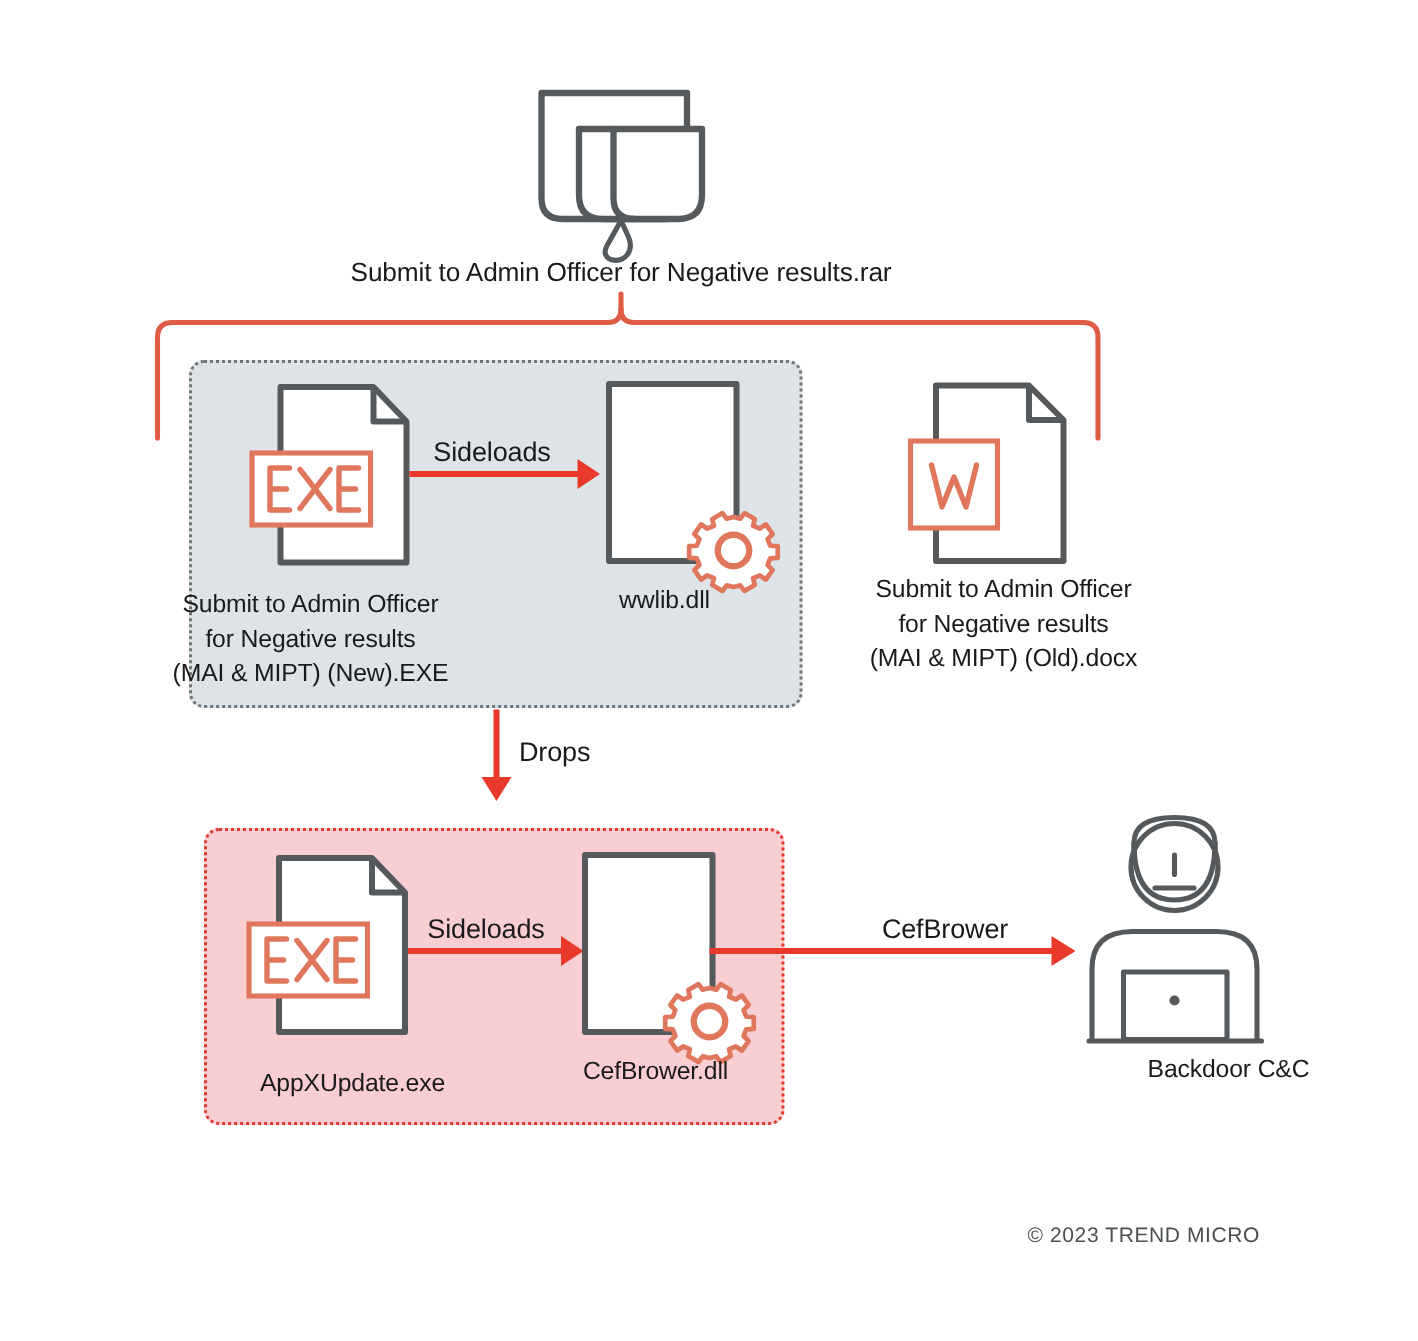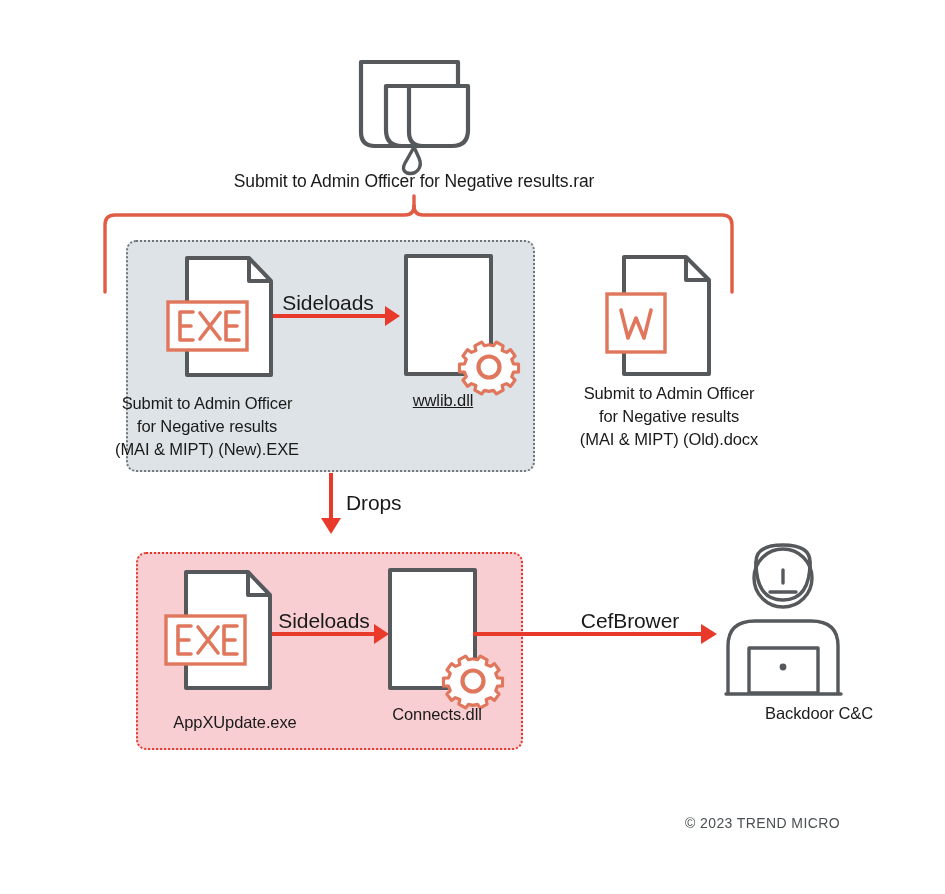--- a/index.html
+++ b/index.html
@@ -46,21 +46,21 @@
   }
   .rar-title {
     font-size: 17.5px;
     letter-spacing: -0.1px;
   }
   .node-caption {
     font-size: 16.5px;
     letter-spacing: -0.1px;
   }
   .edge-label {
-    font-size: 21px;
+    font-size: 18px;
     letter-spacing: -0.1px;
   }
   .copyright {
     font-size: 14px;
     color: #4a4f52;
     letter-spacing: 0.4px;
     right: 105px;
     top: 815px;
     position: absolute;
   }
@@ -222,33 +222,33 @@
     </g>
 
   </svg>
 
   <div class="lbl center-lbl rar-title" style="left:414px; top:173px;">Submit to Admin Officer for Negative results.rar</div>
 
   <div class="lbl center-lbl node-caption multiline" style="left:207px; top:392px;">Submit to Admin Officer
 for Negative results
 (MAI &amp; MIPT) (New).EXE</div>
 
-  <div class="lbl center-lbl node-caption" style="left:443px; top:392px;text-decoration:underline;">wwlib.dll</div>
+  <div class="lbl center-lbl node-caption" style="left:443px; top:392px;">wwlib.dll</div>
 
   <div class="lbl center-lbl edge-label" style="left:328px; top:292px;">Sideloads</div>
 
   <div class="lbl center-lbl node-caption multiline" style="left:669px; top:382px;">Submit to Admin Officer
 for Negative results
 (MAI &amp; MIPT) (Old).docx</div>
 
   <div class="lbl edge-label" style="left:346px; top:492px;">Drops</div>
 
   <div class="lbl center-lbl node-caption" style="left:235px; top:706px;margin-top:8px;">AppXUpdate.exe</div>
 
-  <div class="lbl center-lbl node-caption" style="left:437px; top:706px;">Connects.dll</div>
+  <div class="lbl center-lbl node-caption" style="left:437px; top:706px;">CefBrower.dll</div>
 
   <div class="lbl center-lbl edge-label" style="left:324px; top:610px;">Sideloads</div>
 
   <div class="lbl center-lbl edge-label" style="left:630px; top:610px;">CefBrower</div>
 
   <div class="lbl center-lbl node-caption" style="left:783px; top:705px;margin-left:36px;">Backdoor C&amp;C</div>
 
   <div class="copyright">© 2023 TREND MICRO</div>
 
 </div>

